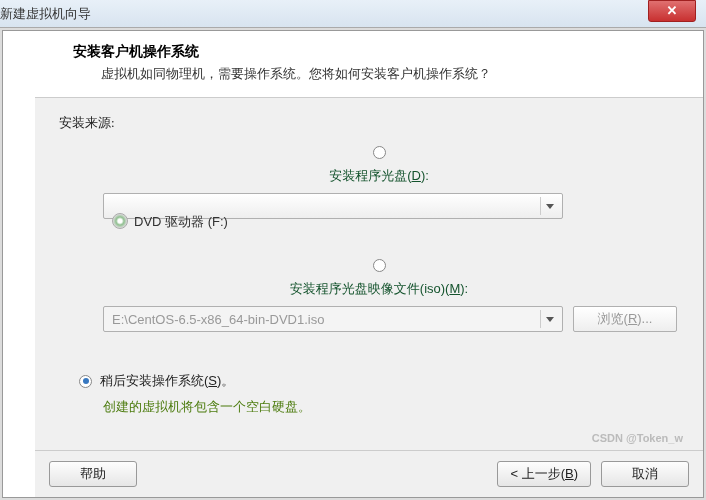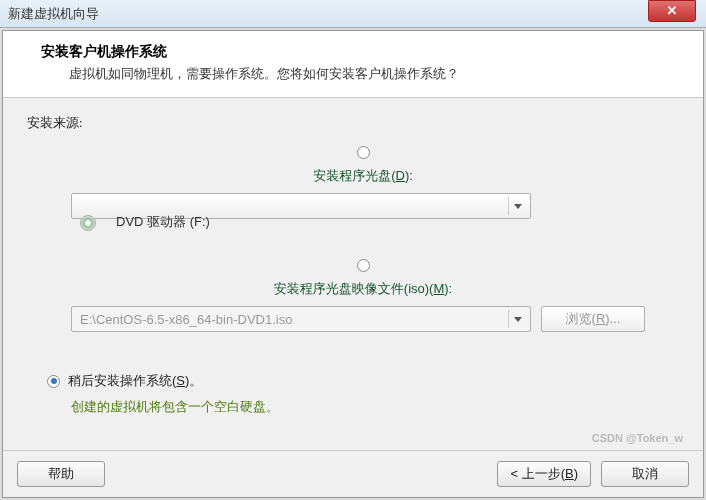--- a/index.html
+++ b/index.html
@@ -1,33 +1,33 @@
 <!DOCTYPE html>
 <html><head>
 <meta charset="utf-8">
 <style>
 * { box-sizing: border-box; margin: 0; padding: 0; font-family: "Microsoft YaHei", "SimSun", Tahoma, sans-serif; }
 body { background: #dcdcdc; width: 706px; height: 500px; overflow: hidden; position: relative; }
-.titlebar { background: linear-gradient(#e8f0f8, #d8e4f0); height: 28px; display: flex; align-items: center; justify-content: space-between; padding-left: 8px; font-size: 13px; color: #333; border-bottom: 1px solid #aaa; }
+.titlebar { background: linear-gradient(#e8f0f8, #d8e4f0); height: 28px; display: flex; align-items: center; justify-content: space-between; font-size: 13px; color: #333; border-bottom: 1px solid #aaa; }
 .close-btn { width: 48px; height: 22px; background: linear-gradient(#e07070, #c83030); border-radius: 0 0 3px 3px; display: flex; align-items: center; justify-content: center; margin-right: 10px; margin-top: -6px; color: #fff; font-weight: bold; font-size: 13px; cursor: pointer; border: 1px solid #a02020; }
-.dialog { background: #fff; margin: 2px; height: 468px; border: 1px solid #999; display: flex; flex-direction: column; }
+.dialog { background: #fff; margin: 2px; height: 468px; border: 1px solid #999; display: flex; flex-direction: column; padding-left: 32px; }
 .header { background: #fff; padding: 12px 24px 14px 38px; border-bottom: 1px solid #ccc; }
 .header-title { font-weight: bold; font-size: 14px; color: #000; margin-bottom: 4px; }
 .header-desc { font-size: 13px; color: #333; padding-left: 28px; }
 .content { flex: 1; background: #f0f0f0; padding: 16px 24px 10px 24px; position: relative; }
 .section-label { font-size: 13px; color: #222; margin-bottom: 14px; font-family: Liberation Serif, serif; }
 .option-row { display: flex; align-items: center; gap: 8px; margin-left: 20px; margin-bottom: 8px; font-size: 13px; color: #222; }
 .option-row.disabled { color: #14532d; flex-direction: column; }
 .radio { width: 13px; height: 13px; border: 1px solid #888; border-radius: 50%; background: #fff; display: inline-flex; align-items: center; justify-content: center; cursor: pointer; }
 .radio.checked::after { content: ""; width: 6px; height: 6px; background: #3878c0; border-radius: 50%; }
 .hotkey { text-decoration: underline; }
 .dropdown { margin-left: 44px; margin-bottom: 22px; display: flex; gap: 10px; align-items: center; }
 .select { flex: 0 0 auto; width: 460px; height: 26px; background: linear-gradient(#fff, #eee); border: 1px solid #b0b0b0; border-radius: 2px; display: flex; align-items: center; justify-content: space-between; padding: 0 4px 0 8px; font-size: 13px; color: #333; cursor: pointer; }
 .select.disabled { color: #999; background: #f4f4f4; }
-.select .icon { display: inline-flex; align-items: flex-end; gap: 20px; margin-top: 32px; }
+.select .icon { display: inline-flex; align-items: flex-start; gap: 6px; margin-top: 32px; }
 .chev { width: 18px; height: 18px; border-left: 1px solid #ccc; display: flex; align-items: center; justify-content: center; }
 .chev::after { content: ""; border-left: 4px solid transparent; border-right: 4px solid transparent; border-top: 5px solid #555; }
 .browse-btn { width: 104px; height: 26px; background: linear-gradient(#fff, #eee); border: 1px solid #b0b0b0; border-radius: 2px; font-size: 13px; color: #888; cursor: pointer; }
 .browse-btn:disabled { color: #999; }
 .sub-note { margin-left: 44px; font-size: 13px; color: #4d7c0f; }
 .footer { background: #f0f0f0; border-top: 1px solid #ccc; padding: 10px 14px; display: flex; justify-content: space-between; align-items: center; }
 .btn { height: 26px; min-width: 88px; padding: 0 12px; background: linear-gradient(#fdfdfd, #e6e6e6); border: 1px solid #999; border-radius: 3px; font-size: 13px; color: #222; cursor: pointer; }
 .footer-right { display: flex; gap: 10px; }
 .disc-icon { width: 16px; height: 16px; border-radius: 50%; background: radial-gradient(#fff 20%, #8fbf8f 40%, #ddd 70%); border: 1px solid #aaa; }
 .watermark { position: absolute; right: 20px; bottom: 6px; font-size: 11px; color: #bbb; font-weight: bold; }

